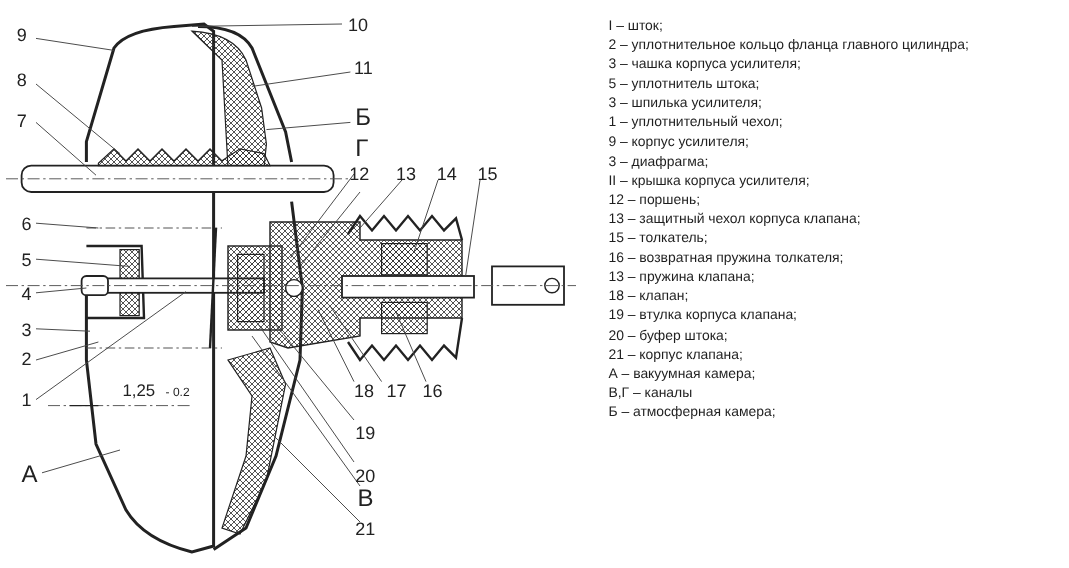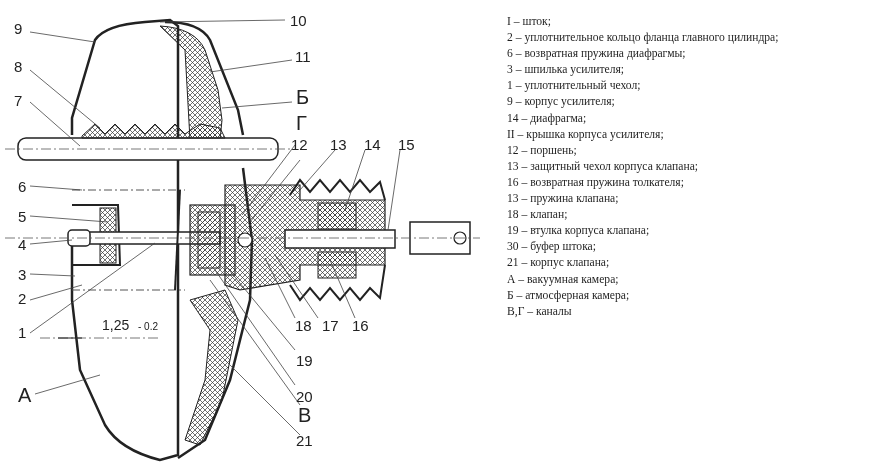--- a/index.html
+++ b/index.html
@@ -4,21 +4,21 @@
 <style>
   html, body { margin: 0; padding: 0; background: #ffffff; }
   body { width: 891px; height: 473px; position: relative; overflow: hidden;
          font-family: "DejaVu Sans", sans-serif; color: #1a1a1a; }
   #diagram { position: absolute; left: 0; top: 0; width: 500px; height: 473px; }
   #diagram text { font-family: "Liberation Sans", sans-serif; font-size: 15px; fill: #222; }
   #diagram .big { font-size: 20px; }
   #diagram .dim { font-size: 14px; }
   #diagram .dimsub { font-size: 10px; }
   .legend { position: absolute; left: 507px; top: 14px; width: 370px;
-            font-family: Liberation Serif, serif; font-size: 11.6px; line-height: 16.1px; color: #1f1f1f; }
+            font-family: Liberation Sans, sans-serif; font-size: 11.6px; line-height: 16.1px; color: #1f1f1f; }
   .legend-item { white-space: pre-wrap; }
 </style>
 </head>
 <body>
 
 <svg id="diagram" viewBox="0 0 500 473" xmlns="http://www.w3.org/2000/svg">
   <defs>
     <pattern id="hatch" width="5" height="5" patternUnits="userSpaceOnUse">
       <path d="M0,5 L5,0 M0,0 L5,5" stroke="#333" stroke-width="0.7"></path>
     </pattern>
@@ -120,30 +120,32 @@
   <text x="296" y="446">21</text>
   <text class="big" x="18" y="402">А</text>
   <text class="big" x="296" y="104">Б</text>
   <text class="big" x="298" y="422">В</text>
   <text class="big" x="296" y="130">Г</text>
 </svg>
 
 <div class="legend" id="legend">
     <div class="legend-item">I – шток;</div>
     <div class="legend-item">2 – уплотнительное кольцо фланца главного цилиндра;</div>
-    <div class="legend-item">6 – возвратная пружина диафрагмы;</div>
+    <div class="legend-item">3 – чашка корпуса усилителя;</div>
+    <div class="legend-item">5 – уплотнитель штока;</div>
     <div class="legend-item">3 – шпилька усилителя;</div>
     <div class="legend-item">1 – уплотнительный чехол;</div>
     <div class="legend-item">9 – корпус усилителя;</div>
-    <div class="legend-item">14 – диафрагма;</div>
+    <div class="legend-item">3 – диафрагма;</div>
     <div class="legend-item">II – крышка корпуса усилителя;</div>
     <div class="legend-item">12 – поршень;</div>
     <div class="legend-item">13 – защитный чехол корпуса клапана;</div>
+    <div class="legend-item">15 – толкатель;</div>
     <div class="legend-item">16 – возвратная пружина толкателя;</div>
     <div class="legend-item">13 – пружина клапана;</div>
     <div class="legend-item">18 – клапан;</div>
     <div class="legend-item">19 – втулка корпуса клапана;</div>
-    <div class="legend-item">30 – буфер штока;</div>
+    <div class="legend-item">20 – буфер штока;</div>
     <div class="legend-item">21 – корпус клапана;</div>
     <div class="legend-item">А – вакуумная камера;</div>
+    <div class="legend-item">В,Г – каналы</div>
     <div class="legend-item">Б – атмосферная камера;</div>
-    <div class="legend-item">В,Г – каналы</div>
   </div>
 
 </body></html>

